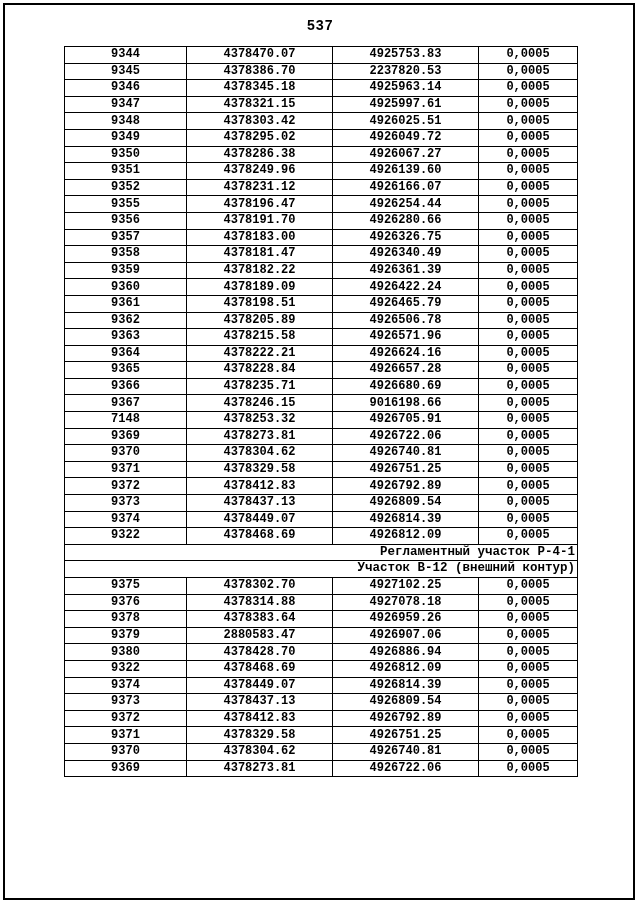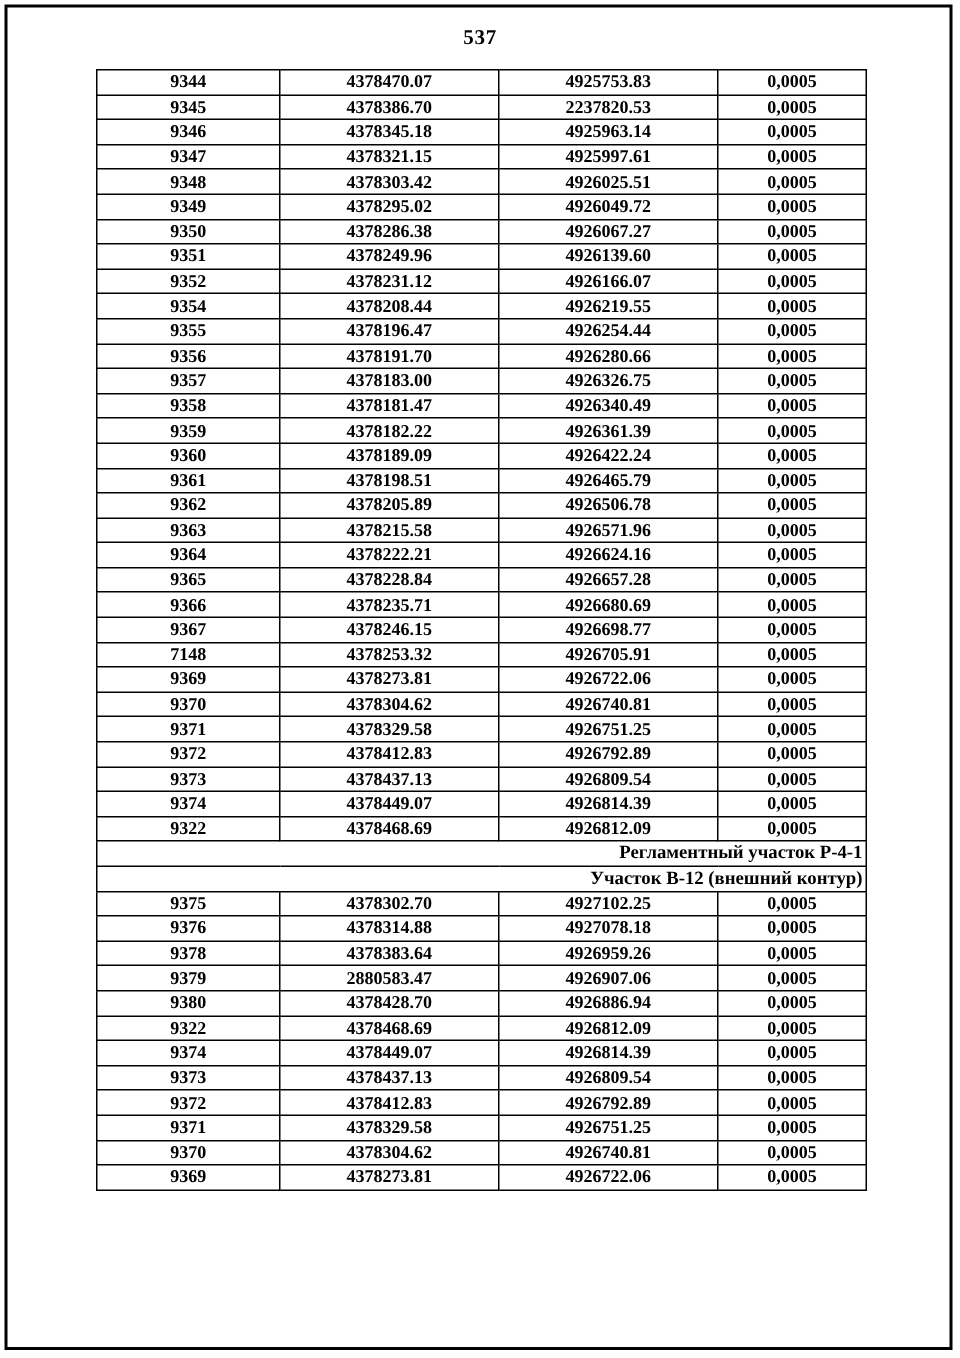--- a/index.html
+++ b/index.html
@@ -5,21 +5,21 @@
   html, body {
     margin: 0;
     padding: 0;
     background: #ffffff;
   }
   .page {
     position: relative;
     width: 640px;
     height: 905px;
     background: #ffffff;
-    font-family: Liberation Serif, serif;
+    font-family: Liberation Mono, monospace;
     color: #000000;
     overflow: hidden;
   }
   .outer-border {
     position: absolute;
     left: 3px;
     top: 3px;
     width: 632px;
     height: 897px;
     border: 2px solid #000000;
@@ -128,26 +128,20 @@
           <td>4926139.60</td>
           <td>0,0005</td>
         </tr>
         <tr>
           <td>9352</td>
           <td>4378231.12</td>
           <td>4926166.07</td>
           <td>0,0005</td>
         </tr>
         <tr>
-          <td>9354</td>
-          <td>4378208.44</td>
-          <td>4926219.55</td>
-          <td>0,0005</td>
-        </tr>
-        <tr>
           <td>9355</td>
           <td>4378196.47</td>
           <td>4926254.44</td>
           <td>0,0005</td>
         </tr>
         <tr>
           <td>9356</td>
           <td>4378191.70</td>
           <td>4926280.66</td>
           <td>0,0005</td>
@@ -208,21 +202,21 @@
         </tr>
         <tr>
           <td>9366</td>
           <td>4378235.71</td>
           <td>4926680.69</td>
           <td>0,0005</td>
         </tr>
         <tr>
           <td>9367</td>
           <td>4378246.15</td>
-          <td>4926698.77</td>
+          <td>9016198.66</td>
           <td>0,0005</td>
         </tr>
         <tr>
           <td>7148</td>
           <td>4378253.32</td>
           <td>4926705.91</td>
           <td>0,0005</td>
         </tr>
         <tr>
           <td>9369</td>

